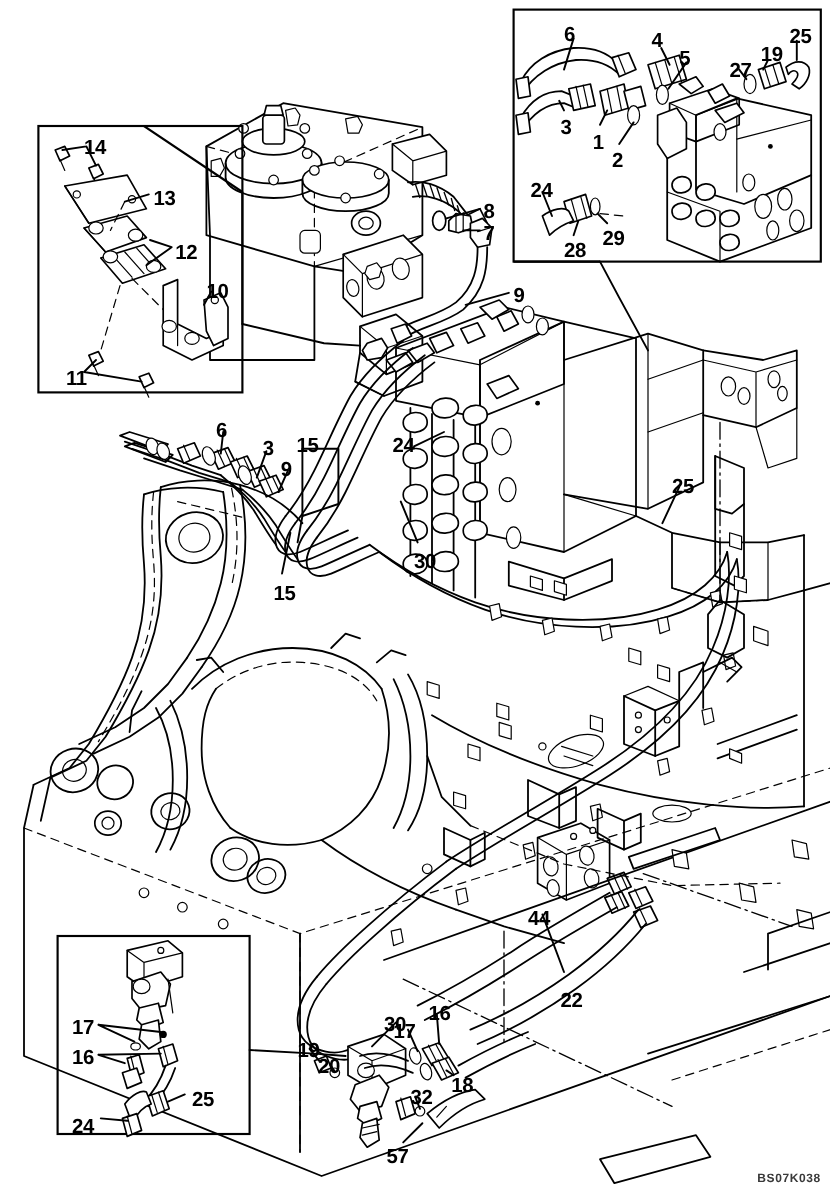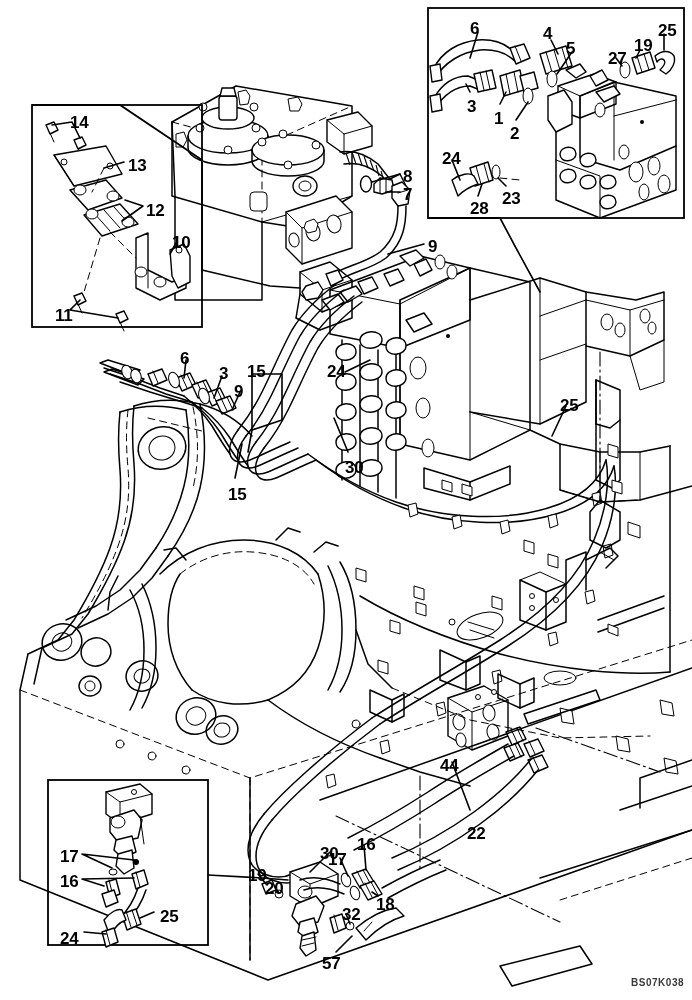--- a/index.html
+++ b/index.html
@@ -677,21 +677,21 @@
       <div class="callout" style="left: 543px; top: 25px;">4</div>
       <div class="callout" style="left: 566px; top: 40px;">5</div>
       <div class="callout" style="left: 658px; top: 22px;">25</div>
       <div class="callout" style="left: 634px; top: 37px;">19</div>
       <div class="callout" style="left: 608px; top: 50px;">27</div>
       <div class="callout" style="left: 467px; top: 98px;">3</div>
       <div class="callout" style="left: 494px; top: 110px;">1</div>
       <div class="callout" style="left: 510px; top: 125px;">2</div>
       <div class="callout" style="left: 442px; top: 150px;">24</div>
       <div class="callout" style="left: 470px; top: 200px;">28</div>
-      <div class="callout" style="left: 502px; top: 190px;">23</div>
+      <div class="callout" style="left: 502px; top: 190px;">29</div>
       <div class="callout" style="left: 403px; top: 168px;">8</div>
       <div class="callout" style="left: 403px; top: 186px;">7</div>
       <div class="callout" style="left: 428px; top: 238px;">9</div>
       <div class="callout" style="left: 180px; top: 350px;">6</div>
       <div class="callout" style="left: 219px; top: 365px;">3</div>
       <div class="callout" style="left: 247px; top: 363px;">15</div>
       <div class="callout" style="left: 234px; top: 383px;">9</div>
       <div class="callout" style="left: 327px; top: 363px;">24</div>
       <div class="callout" style="left: 228px; top: 486px;">15</div>
       <div class="callout" style="left: 345px; top: 459px;">30</div>

